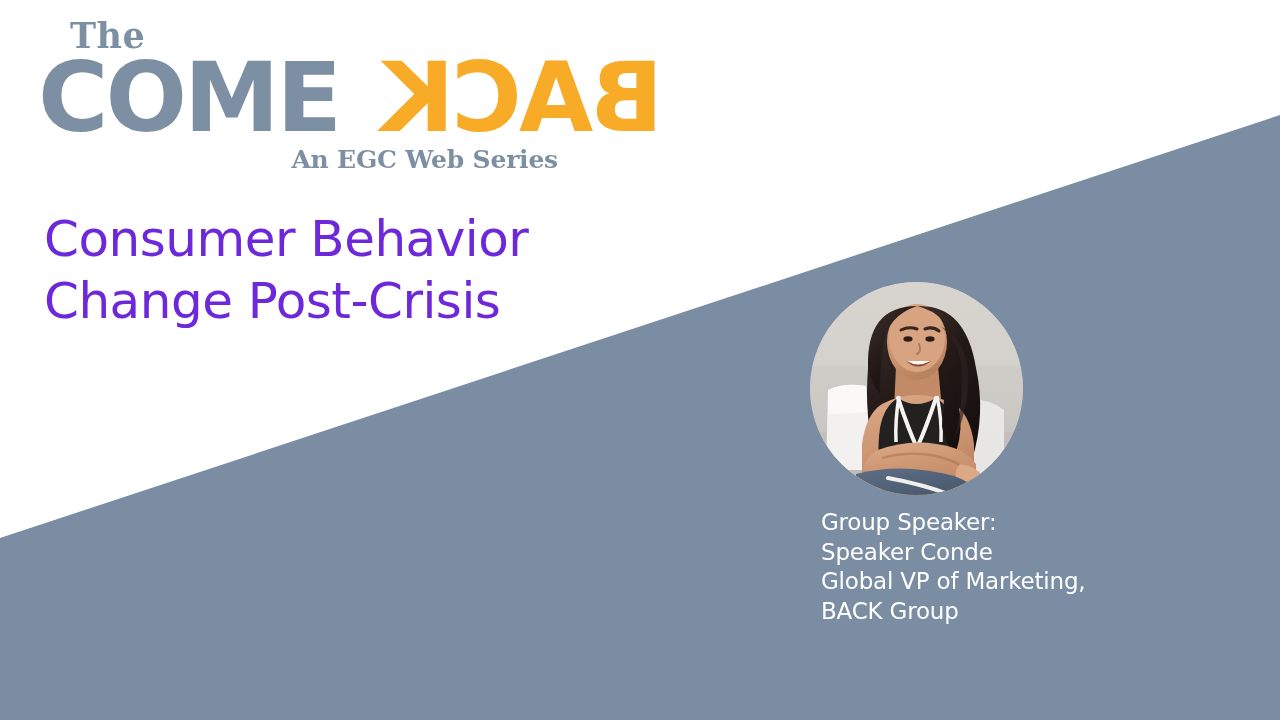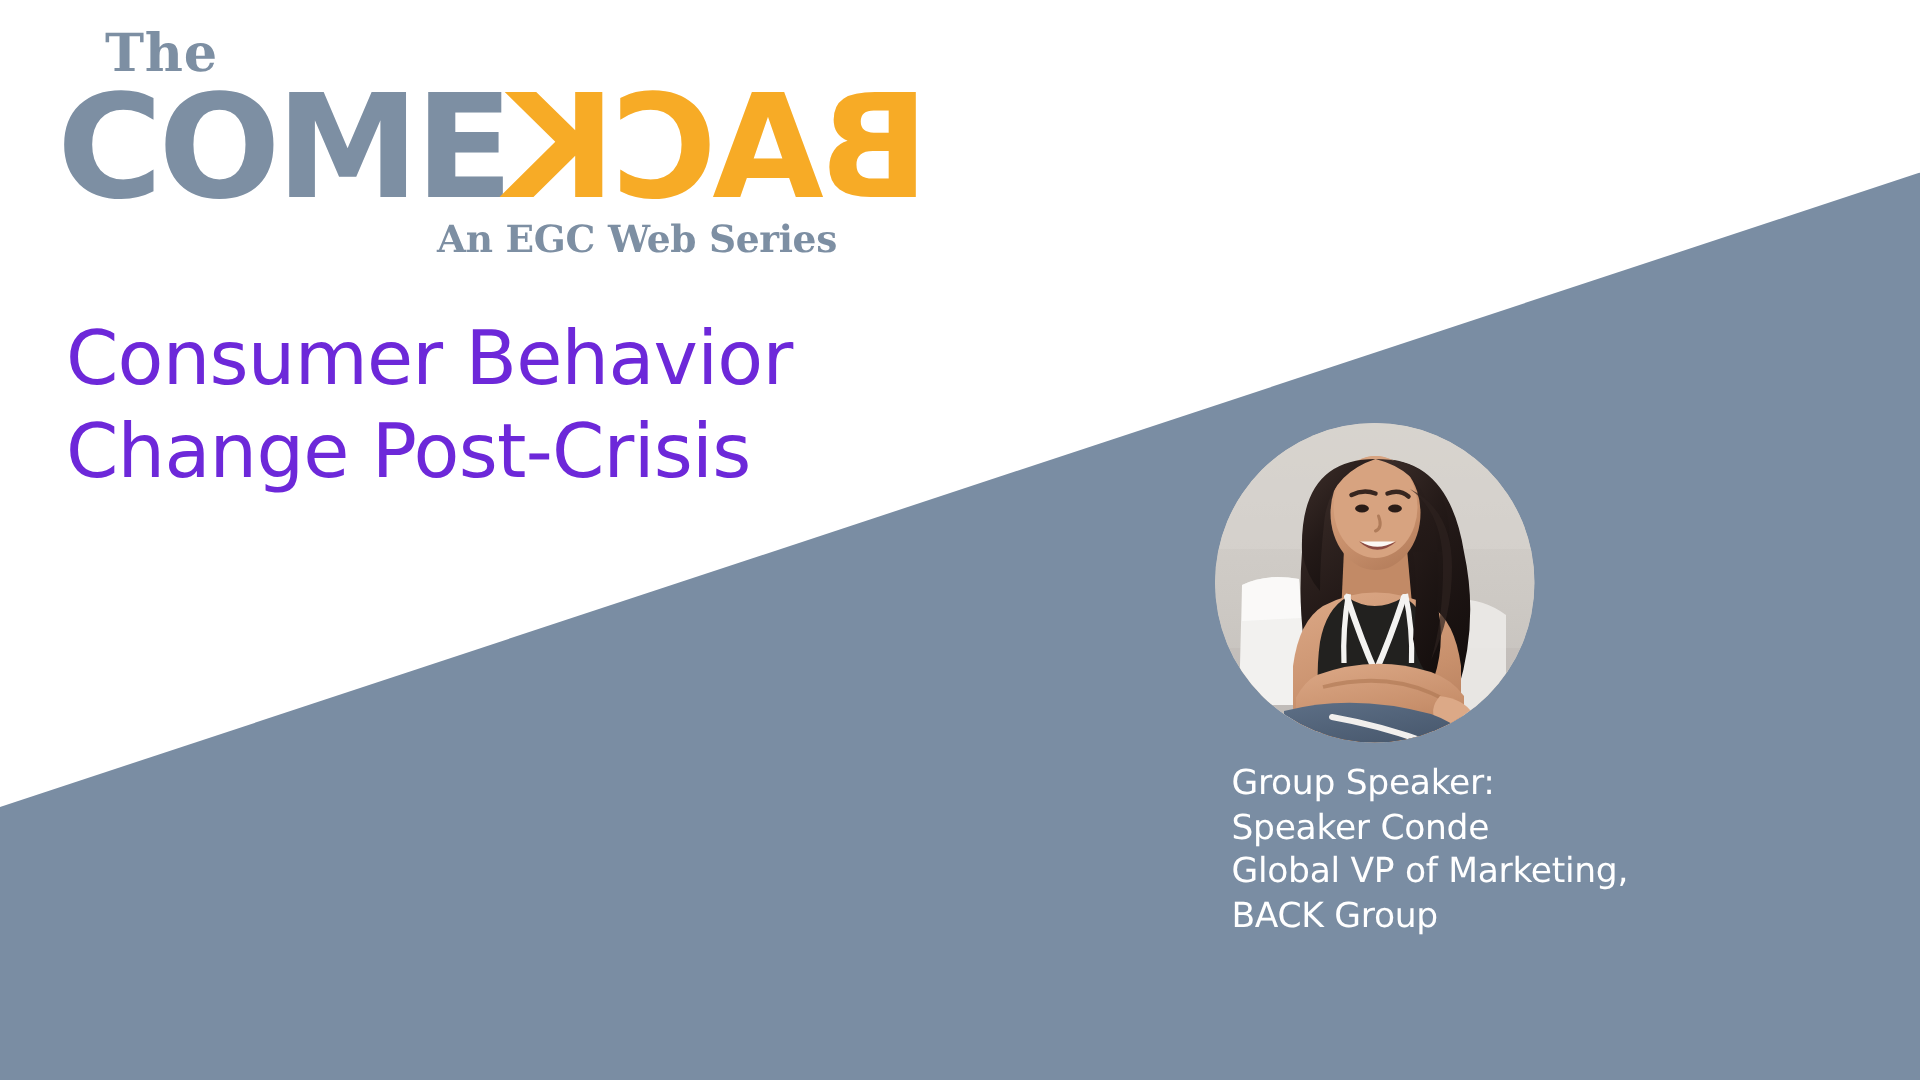--- a/index.html
+++ b/index.html
@@ -44,20 +44,21 @@
     letter-spacing:0.5px;
     margin-left:32px;
     margin-bottom:2px;
   }
 
   .logo-word {
     display:flex;
     align-items:center;
     height:86px;
     line-height:86px;
+    gap:44px;
   }
 
   .logo-come, .logo-back {
     font-family:"DejaVu Sans", sans-serif;
     font-weight:700;
     font-size:96px;
     line-height:86px;
     letter-spacing:-3px;
     white-space:pre;
     display:inline-block;

